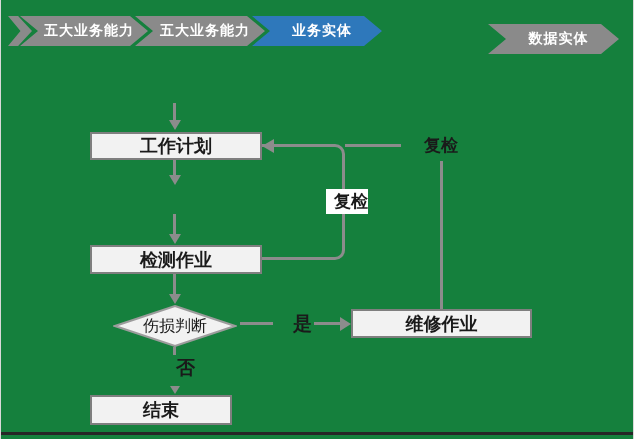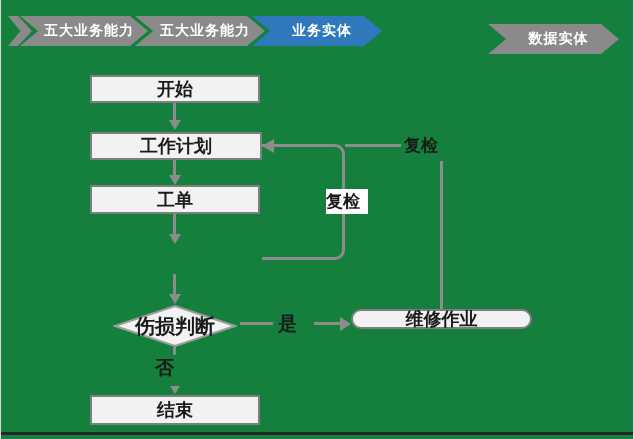--- a/index.html
+++ b/index.html
@@ -27,28 +27,28 @@
   .chev.c5{left:488px; width:131px;margin-top:8px;}
 
   
   .node{position:absolute; background:var(--node-fill); border:2px solid var(--node-border);
     display:flex; align-items:center; justify-content:center;
     font-size:18px; font-weight:bold; color:var(--text);}
   .n-start  {left:90px;  top:75px;  width:170px; height:28px;}
   .n-plan   {left:90px;  top:132px; width:172px; height:28px;align-items:flex-end;}
   .n-order  {left:90px;  top:185px; width:170px; height:29px;}
   .n-inspect{left:90px;  top:245px; width:172px; height:29px;}
-  .n-repair {left:351px; top:309px; width:181px; height:20px;border-radius:11px;}
-  .n-end    {left:90px;  top:395px; width:170px; height:30px;text-align:center;}
+  .n-repair {left:351px; top:309px; width:181px; height:29px;}
+  .n-end    {left:90px;  top:395px; width:142px; height:30px;text-align:center;}
 
   .diamond{position:absolute; left:113px; top:305px; width:124px; height:42px;}
   .diamond svg{position:absolute; left:0; top:0;}
   .diamond .dtext{position:absolute; left:0; top:0; width:100%; height:100%;
     display:flex; align-items:center; justify-content:center;
-    font-size:20px; font-weight:bold; color:var(--text); white-space:nowrap;}
+    font-size:16px; font-weight:normal; color:var(--text); white-space:nowrap;}
 
   
   .vline{position:absolute; width:3px; background:var(--connector);}
   .hline{position:absolute; height:3px; background:var(--connector);}
   .head-down{position:absolute; width:0; height:0;
     border-left:6px solid transparent; border-right:6px solid transparent;
     border-top:10px solid var(--connector);}
   .head-down.small{border-left-width:5px; border-right-width:5px; border-top-width:8px;}
   .head-left{position:absolute; width:0; height:0;
     border-top:7px solid transparent; border-bottom:7px solid transparent;
@@ -66,21 +66,21 @@
   .yes2{left:314px; top:322px; width:27px;}
   .hy  {left:340px; top:317px;}
 
   .cloop{position:absolute; left:262px; top:144px; width:83px; height:116px;
     border:3px solid var(--connector); border-left:none; border-radius:0 10px 10px 0;}
   .hplan{left:262px; top:139px;}
   .outer-h{left:345px; top:144px; width:56px;}
   .outer-v{left:440px; top:161px; height:148px;}
 
   .edge-label{position:absolute; font-size:17px; font-weight:bold; color:var(--text);
-    text-align:left; white-space:nowrap;font-family:Liberation Mono, monospace;}
+    text-align:right; white-space:nowrap;font-family:Liberation Mono, monospace;}
   .lbl-recheck-inner{left:326px; top:189px; width:42px; background:#fff; padding:1px 0;}
   .lbl-recheck-outer{left:404px; top:134px; width:54px;}
   .lbl-yes{left:278px; top:311px; width:34px; font-size:19px;}
   .lbl-no {left:155px; top:355px; width:40px; font-size:19px;}
 
   
   .bottom-rule{position:absolute; left:0; top:432px; width:634px; height:3px; background:var(--bottom-rule);}
   .edge-l{position:absolute; left:0; top:0; width:1px; height:439px; background:var(--page-edge);}
   .edge-r{position:absolute; left:633px; top:0; width:1px; height:439px; background:var(--page-edge);}
 </style>
@@ -98,28 +98,25 @@
       <span>五大业务能力</span>
     </div>
     <div class="chev c3 active">
       <span>业务实体</span>
     </div>
     <div class="chev c5">
       <span>数据实体</span>
     </div>
   </div>
 
-  <div class="node n-start">
-    <span>开始</span>
-  </div>
   <div class="node n-plan">
     <span>工作计划</span>
   </div>
-  <div class="node n-order">
-    <span>工单</span>
+  <div class="node n-inspect">
+    <span>检测作业</span>
   </div>
   <div class="node n-repair">
     <span>维修作业</span>
   </div>
   <div class="node n-end">
     <span>结束</span>
   </div>
 
   <div class="diamond">
     <svg width="124" height="42" viewBox="0 0 124 42">

